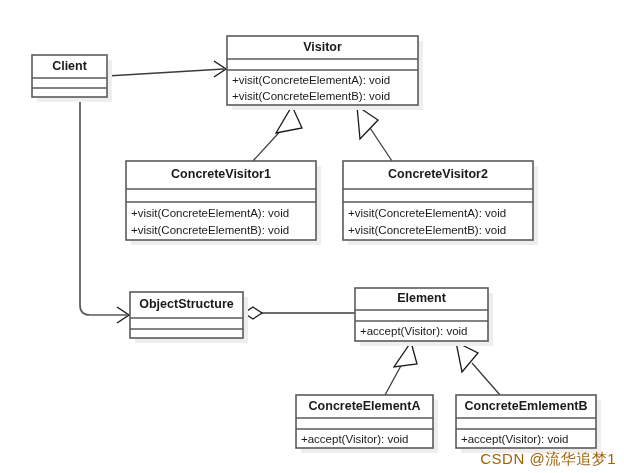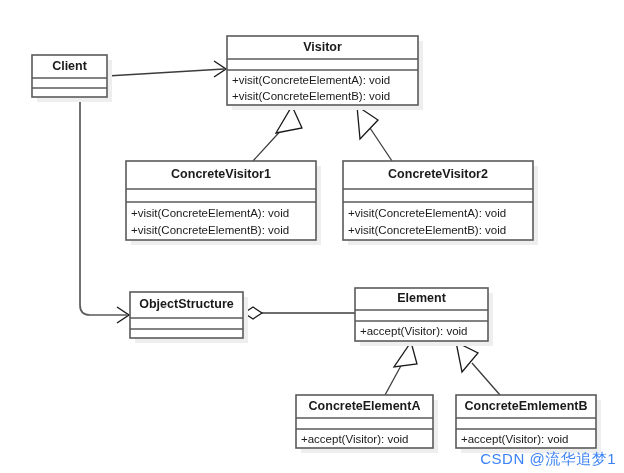--- a/index.html
+++ b/index.html
@@ -77,21 +77,21 @@
     fill: #ffffff;
     stroke: #1a1a1a;
     stroke-width: 1.3;
   }
   .watermark {
     position: absolute;
     right: 8px;
     bottom: 4px;
     font-family: "Liberation Sans", sans-serif;
     font-size: 15px;
-    color: #3b82f6;
+    color: #a16207;
     letter-spacing: 0.5px;
     white-space: nowrap;
     pointer-events: none;
     user-select: none;
   }
 </style>
 </head>
 <body>
 
 <div id="diagram-root">

